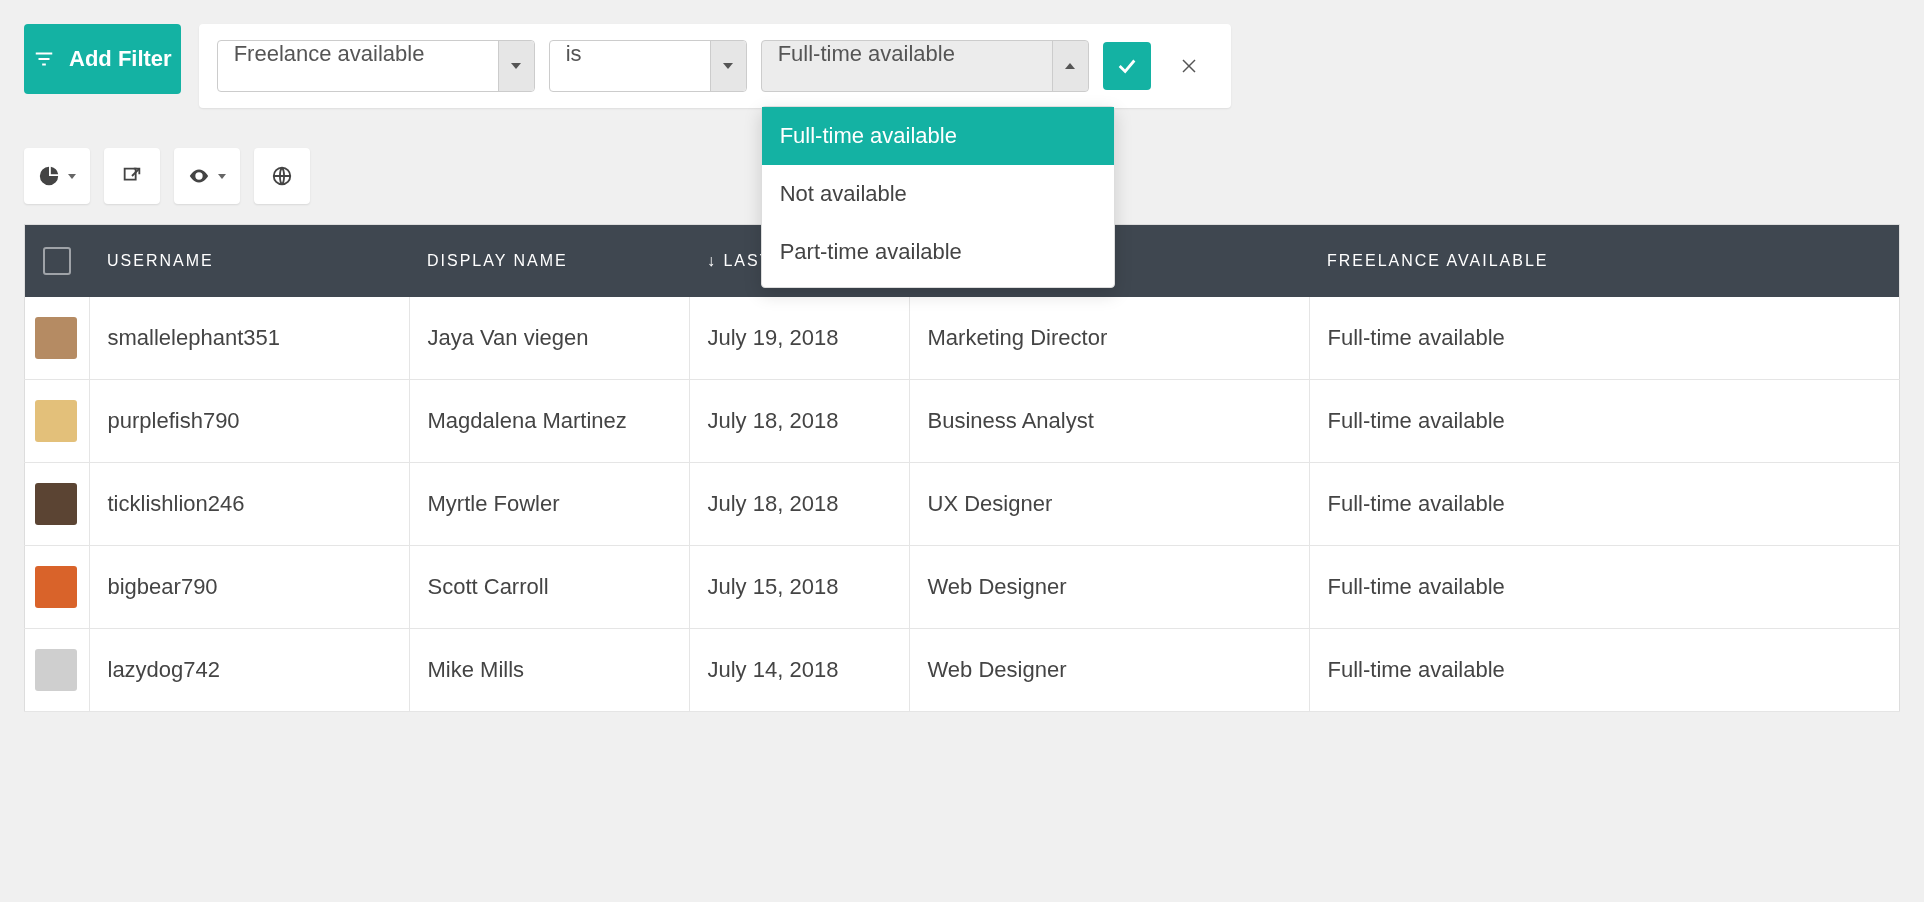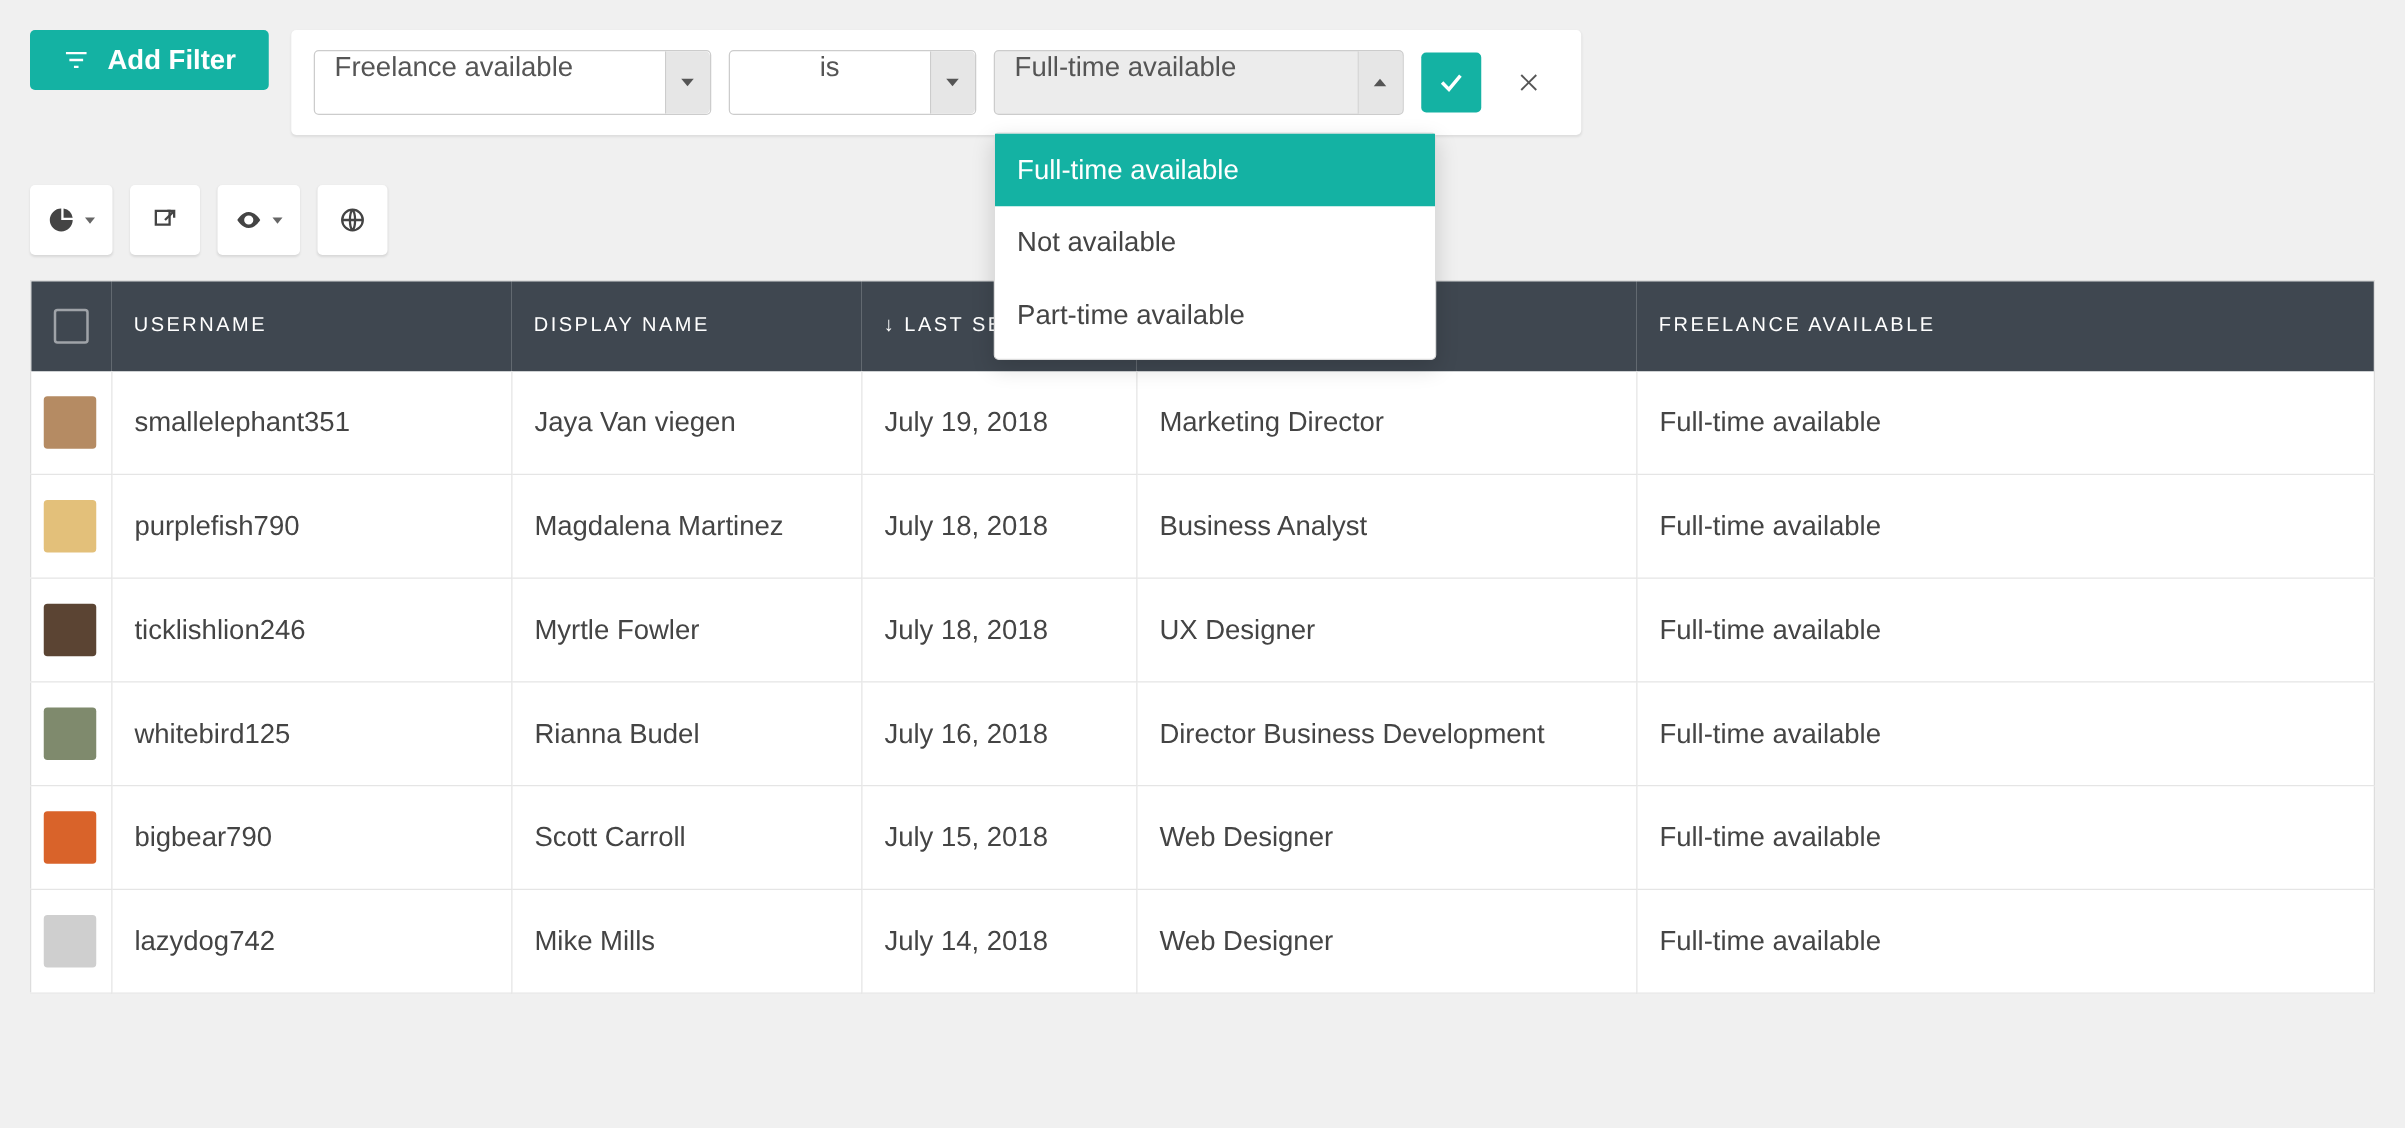--- a/index.html
+++ b/index.html
@@ -12,22 +12,22 @@
 .top-row {
   display: flex;
   gap: 18px;
   align-items: flex-start;
 }
 .add-filter-btn {
   background: #14b2a3;
   color: #fff;
   border: none;
   border-radius: 4px;
-  height: 48px;
-  padding: 0 26px;
+  height: 70px;
+  padding: 0 9px;
   display: inline-flex;
   align-items: center;
   gap: 14px;
   font-size: 22px;
   font-weight: 600;
   cursor: pointer;
 }
 .add-filter-btn svg { width: 22px; height: 22px; fill: #fff; }
 .filter-panel {
   background: #fff;
@@ -69,21 +69,21 @@
   border-bottom-right-radius: 4px;
 }
 .caret-down, .caret-up {
   width: 0; height: 0;
   border-left: 5px solid transparent;
   border-right: 5px solid transparent;
 }
 .caret-down { border-top: 6px solid #555; }
 .caret-up { border-bottom: 6px solid #555; }
 .select-field-wide .select-input { width: 280px; }
-.select-op .select-input { width: 160px; text-align: center; }
+.select-op .select-input { width: 160px; }
 .select-value .select-input { width: 290px; }
 .dropdown-panel {
   position: absolute;
   top: 66px;
   left: 0;
   width: 354px;
   background: #fff;
   border: 1px solid #ddd;
   border-radius: 4px;
   box-shadow: 0 6px 18px rgba(0,0,0,0.15);
@@ -328,30 +328,20 @@
           <div class="avatar" style="background: rgb(91, 68, 51);"></div>
         </td>
         <td>ticklishlion246</td>
         <td>Myrtle Fowler</td>
         <td>July 18, 2018</td>
         <td>UX Designer</td>
         <td>Full-time available</td>
       </tr>
       <tr>
         <td class="avatar-cell">
-          <div class="avatar" style="background: rgb(127, 138, 109);"></div>
-        </td>
-        <td>whitebird125</td>
-        <td>Rianna Budel</td>
-        <td>July 16, 2018</td>
-        <td>Director Business Development</td>
-        <td>Full-time available</td>
-      </tr>
-      <tr>
-        <td class="avatar-cell">
           <div class="avatar" style="background: rgb(217, 99, 42);"></div>
         </td>
         <td>bigbear790</td>
         <td>Scott Carroll</td>
         <td>July 15, 2018</td>
         <td>Web Designer</td>
         <td>Full-time available</td>
       </tr>
       <tr>
         <td class="avatar-cell">

